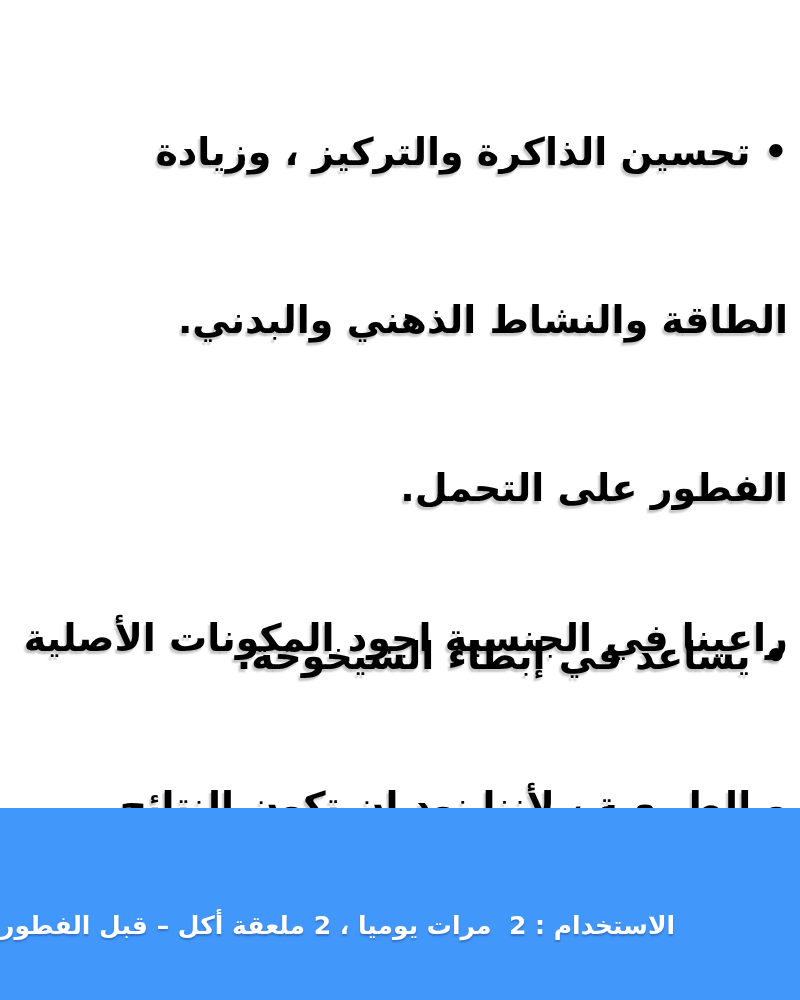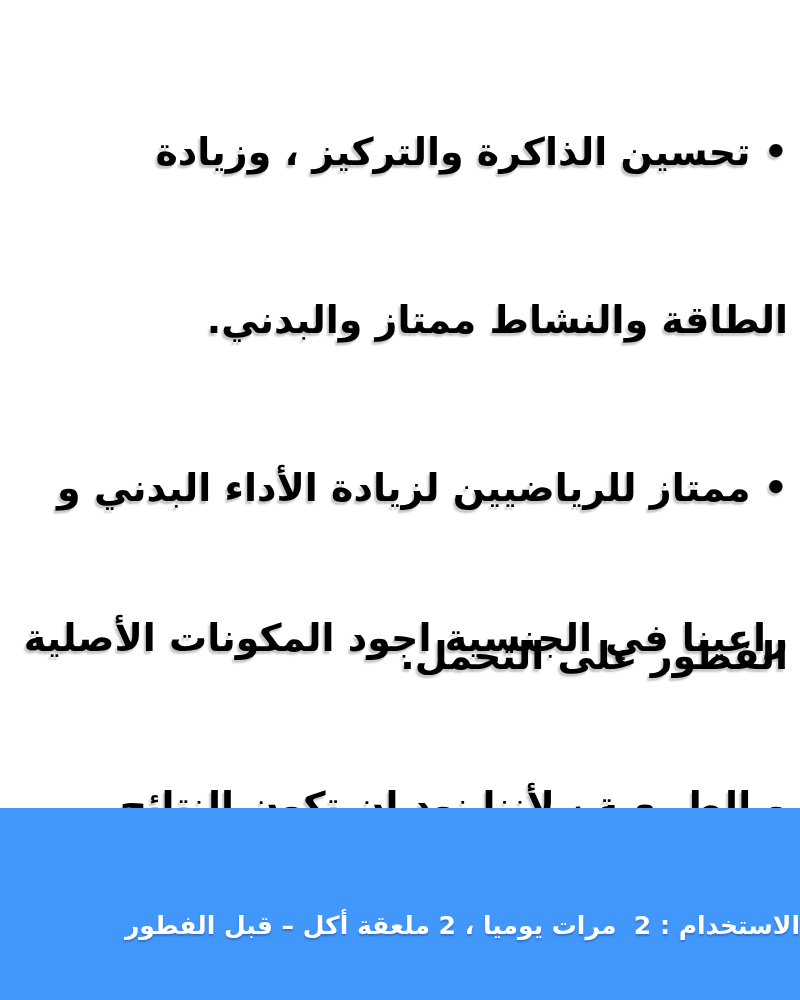--- a/index.html
+++ b/index.html
@@ -41,41 +41,40 @@
     margin-left: 46px;
   }
   .usage-panel {
     position: absolute;
     left: 0;
     right: 0;
     top: 808px;
     bottom: 0;
     background: #4297FB;
     direction: rtl;
-    text-align: right;
+    text-align: left;
     color: #ffffff;
     font-size: 25px;
     line-height: 42px;
     padding-top: 13px;
     text-shadow: 0 2px 2px rgba(0, 0, 60, 0.25);
     white-space: pre-wrap;
   }
   .line {
     min-height: 1em;
   }
 </style>
 </head>
 <body>
 
 <div class="page">
 
   <div class="body-text benefits-block">
     <div class="line">• تحسين الذاكرة والتركيز ، وزيادة</div>
-    <div class="line">الطاقة والنشاط ممتاز والبدني.</div>
-    <div class="line">• ممتاز للرياضيين لزيادة الأداء البدني و</div>
+    <div class="line">الطاقة والنشاط الذهني والبدني.</div>
     <div class="line">الفطور على التحمل.</div>
     <div class="line">• يساعد في إبطاء الشيخوخة.</div>
     <div class="line">• زيادة الرغبة الجنسية عند الرجال ورفع</div>
     
     
   </div>
 
   <div class="body-text quality-block">
     <div class="line">راعينا في الجنسية اجود المكونات الأصلية</div>
     <div class="line">و الطبيعية ، لأننا نود ان تكون النتائج</div>

